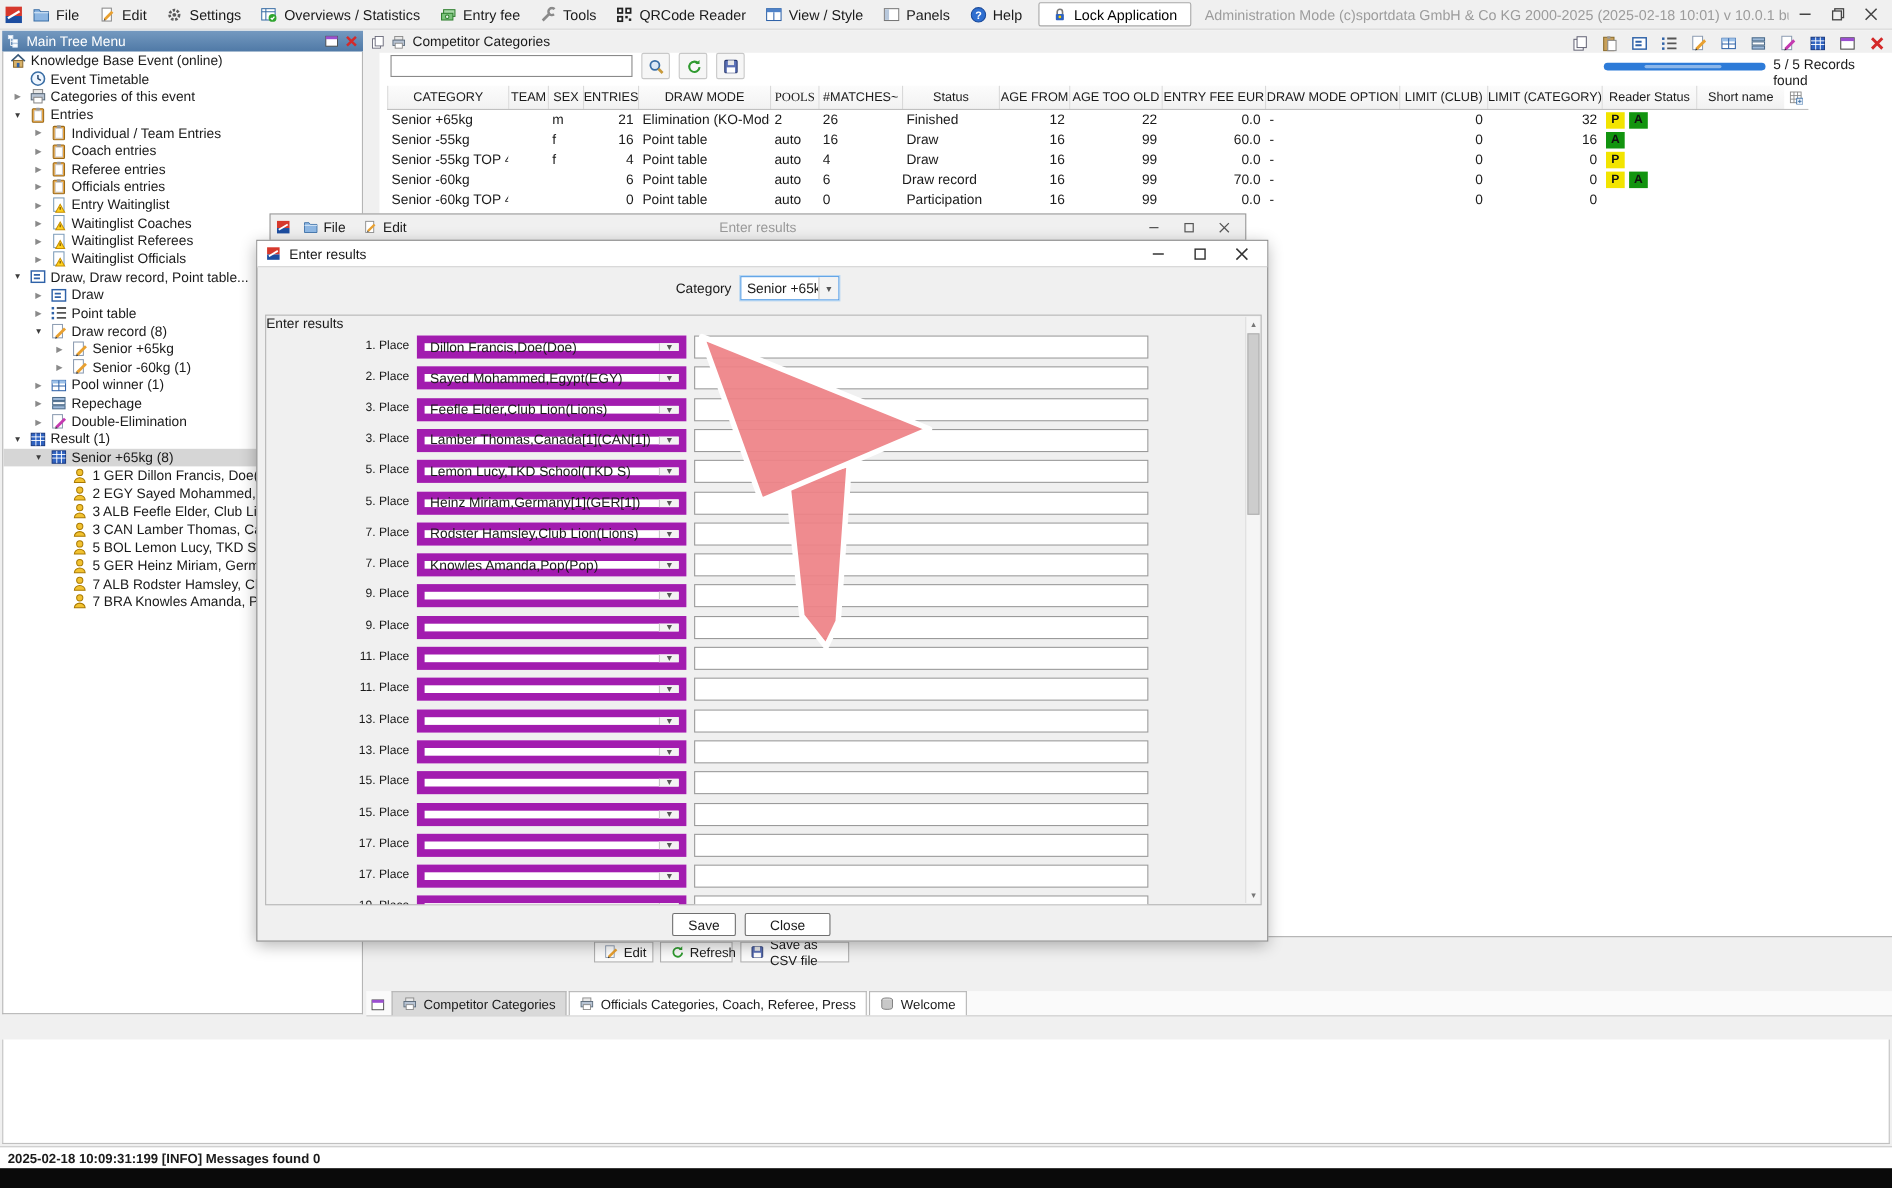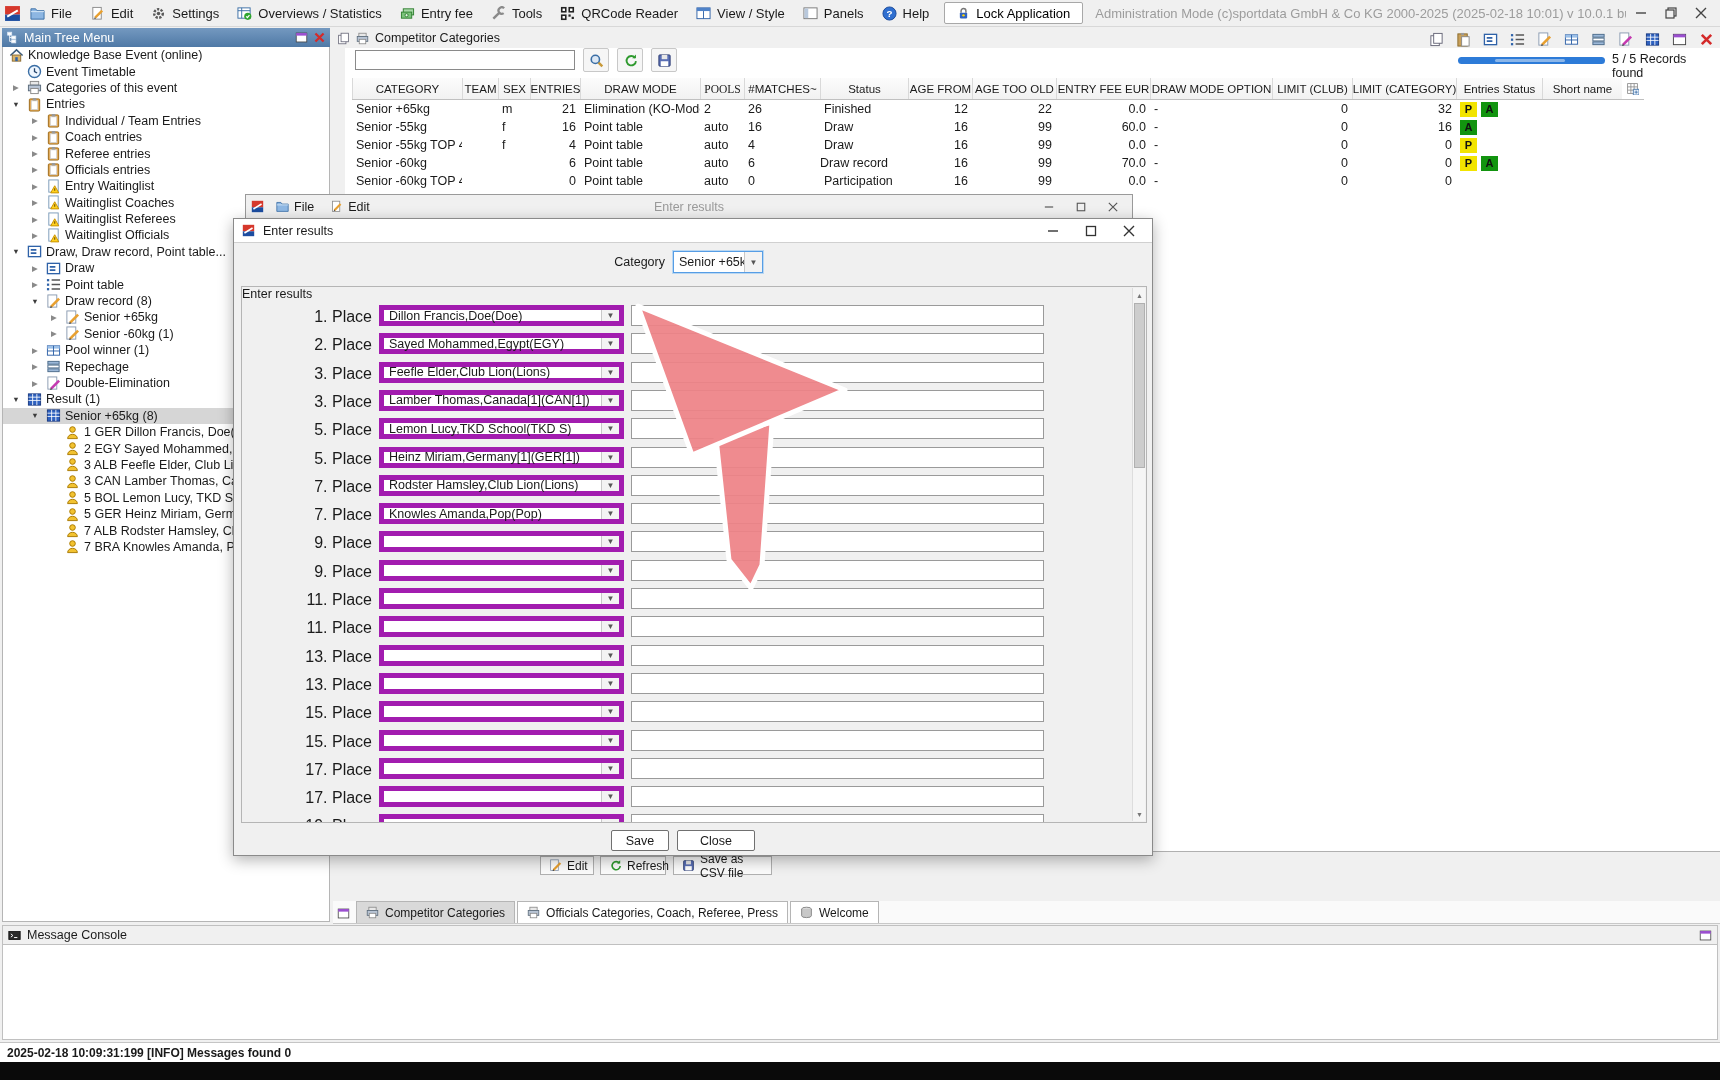--- a/index.html
+++ b/index.html
@@ -88,22 +88,22 @@
   #dlg-titlebar .t{font-size:12.5px;}
   #dlg-titlebar .spacer{flex:1;}
   #cat-label{position:absolute;left:331px;top:36px;width:100px;text-align:right;font-size:12.5px;}
   #cat-combo{position:absolute;left:439px;top:32px;width:90px;height:22px;background:#fff;
     border:1px solid #569de5;box-shadow:0 0 0 1px #b9d7f2;display:flex;align-items:center;box-sizing:border-box;}
   #cat-combo .val{flex:1;padding:0 5px;font-size:12.5px;white-space:nowrap;overflow:hidden;}
   .drop{width:17px;height:100%;border-left:1px solid #c8c8c8;background:#f3f3f3;display:flex;
         align-items:center;justify-content:center;font-size:8px;color:#555;}
   #fieldset{position:absolute;left:7px;top:67px;width:906px;height:537px;border:1px solid #b5b5b5;
             box-sizing:border-box;overflow:hidden;}
-  .prow-label{position:absolute;width:70px;text-align:right;font-size:16px;}
-  .prow-combo{position:absolute;width:245px;height:21px;background:#fff;border:5px solid #a21caf;
+  .prow-label{position:absolute;width:70px;text-align:right;font-size:11px;}
+  .prow-combo{position:absolute;width:245px;height:21px;background:#fff;border:7px solid #a21caf;
               display:flex;align-items:center;box-sizing:border-box;}
   .prow-combo .val{flex:1;padding:0 5px;font-size:12.5px;white-space:nowrap;overflow:hidden;}
   .prow-input{position:absolute;width:413px;height:21px;background:#fff;border:1px solid #9a9a9a;box-sizing:border-box;}
   #dlg-scrollbar{position:absolute;left:890px;top:1px;width:13px;height:533px;background:#f5f5f5;
     border-left:1px solid #ddd;box-sizing:border-box;}
   #dlg-scroll-thumb{position:absolute;left:1px;top:15px;width:11px;height:165px;background:#cdcdcd;border:1px solid #b0b0b0;box-sizing:border-box;}
   .scap{position:absolute;left:0;width:13px;height:14px;font-size:7px;color:#777;display:flex;align-items:center;justify-content:center;}
   .dlgbtn{position:absolute;top:611px;height:21px;background:#fff;border:1px solid #707070;border-radius:2px;
           font-size:12.5px;display:flex;align-items:center;justify-content:center;box-sizing:border-box;}
 
@@ -771,21 +771,21 @@
       <div class="th" style="left:580px;width:120px;">DRAW MODE</div>
       <div class="th" style="left:700px;width:44px;font-family:Liberation Serif, serif;">POOLS</div>
       <div class="th" style="left:744px;width:76px;">#MATCHES~</div>
       <div class="th" style="left:820px;width:88px;">Status</div>
       <div class="th" style="left:908px;width:64px;">AGE FROM</div>
       <div class="th" style="left:972px;width:84px;">AGE TOO OLD</div>
       <div class="th" style="left:1056px;width:94px;">ENTRY FEE EUR</div>
       <div class="th" style="left:1150px;width:122px;">DRAW MODE OPTION</div>
       <div class="th" style="left:1272px;width:80px;">LIMIT (CLUB)</div>
       <div class="th" style="left:1352px;width:104px;">LIMIT (CATEGORY)</div>
-      <div class="th" style="left:1456px;width:86px;">Entries Status</div>
+      <div class="th" style="left:1456px;width:86px;">Reader Status</div>
       <div class="th" style="left:1542px;width:80px;">Short name</div>
       <span class="ic sm abs" style="left:1626px;top:82px;">
         <svg viewBox="0 0 16 16">
           <rect x="2" y="2" width="12" height="12" fill="#fff" stroke="#888"></rect>
           <path d="M2 6 h12 M2 10 h12 M6 2 v12 M10 2 v12" stroke="#888"></path>
           <path d="M9 9 h7 v7 h-7 z" fill="#e8f0fa" stroke="#3a6ea5"></path>
           <path d="M12.5 10.5 v4 M10.5 12.5 h4" stroke="#3a6ea5"></path>
         </svg>
       </span>
       <div class="td " style="left:352px;top:100px;width:110px;">Senior +65kg</div>
@@ -1164,35 +1164,19 @@
     <div class="dlgbtn" style="left:443px;width:78px;">
         <span>Close</span>
       </div>
   </div>
 
   <svg id="arrow-overlay" viewBox="0 0 280 330">
     <polygon id="arrow-tail" points="126,158 182,142 172,285 161,308 139,280" stroke="#ffffff" stroke-width="5" stroke-linejoin="round" fill="#ee8287" fill-opacity="0.93"></polygon>
     <polygon id="arrow-head" points="48,26 255,110 102,175" stroke="#ffffff" stroke-width="5" stroke-linejoin="round" fill="#ee8287" fill-opacity="0.93"></polygon>
   </svg>
 
-  <div id="console-header">
-    <span class="ic sm">
-        <svg viewBox="0 0 16 16">
-          <rect x="1" y="3" width="14" height="10" fill="#2a2a2a" stroke="#111"></rect>
-          <path d="M3.5 6 l2.5 2 -2.5 2" stroke="#fff" stroke-width="1.2" fill="none"></path>
-          <path d="M7.5 10.5 h4" stroke="#fff" stroke-width="1.2"></path>
-        </svg>
-      </span>
-    <span style="flex:1;">Message Console</span>
-    <span class="ic sm">
-        <svg viewBox="0 0 16 16">
-          <rect x="1.5" y="2.5" width="13" height="11" fill="#fff" stroke="#444"></rect>
-          <rect x="1.5" y="2.5" width="13" height="3.2" fill="#9b4fd0"></rect>
-        </svg>
-      </span>
-  </div>
   <div id="console-body"></div>
   <div id="statusbar">
     <span>2025-02-18 10:09:31:199 [INFO] Messages found 0</span>
   </div>
   <div id="bottomstrip"></div>
 
 </div>
 
 </body></html>

